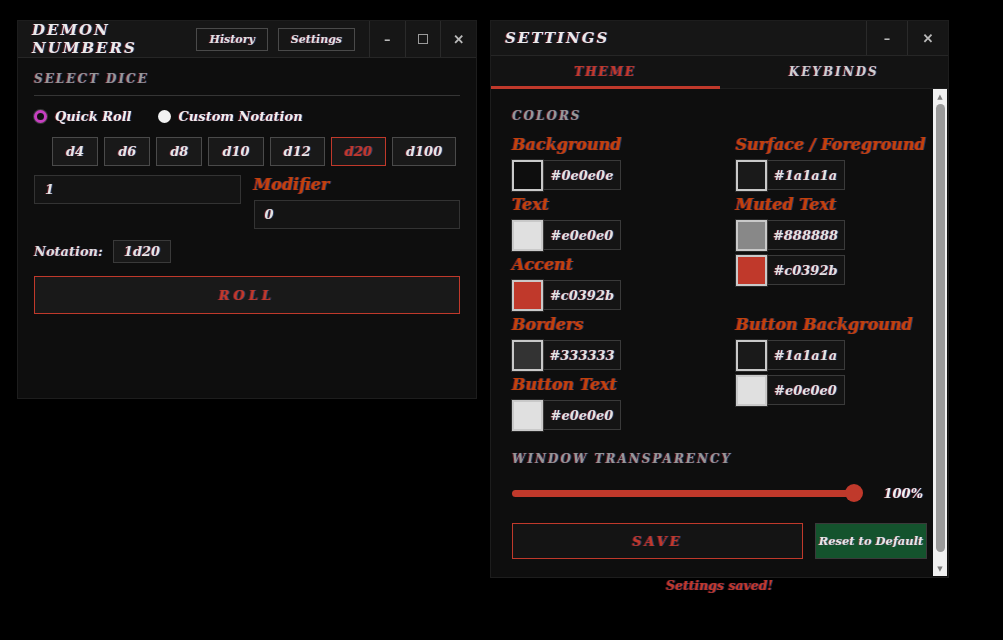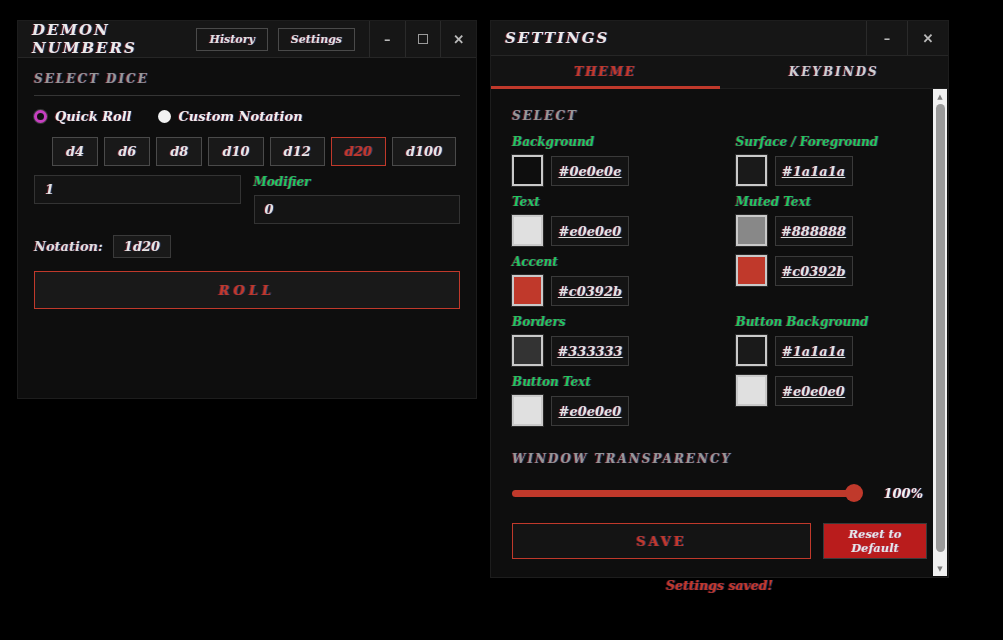--- a/index.html
+++ b/index.html
@@ -26,51 +26,51 @@
   .section-head { font-size:12px; letter-spacing:2px; color:#979797; }
   .dice-body .section-head { padding-bottom:9px; border-bottom:1px solid #353535; }
   .mode-row { display:flex; gap:26px; margin-top:13px; align-items:center; }
   .mode { display:flex; align-items:center; gap:8px; font-size:13px; color:#efefef; cursor:pointer; }
   .radio { width:13px; height:13px; border-radius:50%; background:#f2f2f2; flex:0 0 auto; }
   .radio.checked { background:#101010; border:3.5px solid #c63fc0; box-shadow:0 0 0 1px rgba(255,255,255,.18); }
   .dice-row { display:flex; gap:6px; margin-top:13px;padding-left:18px; }
   .die { height:29px; display:inline-flex; align-items:center; justify-content:center; padding:0 13px; background:#191919; border:1px solid #4a4a4a; color:#e6e6e6; font-size:13px; font-family:inherit; font-style:italic; font-weight:bold; cursor:pointer; }
   .die.active { border-color:#c0392b; color:#c0392b; }
   .num-grid { display:grid; grid-template-columns:1fr 1fr; column-gap:13px; margin-top:9px; }
-  .field-label { font-size:12px; color:#22c55e; margin-bottom:6px; }
+  .field-label { font-size:16px; color:#c2410c; margin-bottom:6px; }
   .text-input { height:29px; background:#141414; border:1px solid #333; display:flex; align-items:center; padding-left:10px; font-size:13px; color:#e2e2e2; cursor:text; }
   .notation-row { display:flex; align-items:center; gap:10px; margin-top:11px; }
   .notation-label { font-size:13px; color:#dedede; }
   .notation-value { padding:3px 10px; background:#191919; border:1px solid #3a3a3a; font-size:13px; color:#e6e6e6; }
   .roll-btn { margin-top:13px; width:100%; height:38px; background:#191919; border:1px solid #c0392b; color:#c0392b; display:flex; align-items:center; justify-content:center; font-size:13px; letter-spacing:4px; font-family:inherit; font-style:italic; font-weight:bold; cursor:pointer; }
 
   
   .tabs { display:flex; height:33px; background:#131313; border-bottom:1px solid #1f1f1f;justify-content:center; }
   .tab { flex:1; display:flex; align-items:center; justify-content:center; font-size:12px; letter-spacing:2px; color:#cfcfcf; cursor:pointer; position:relative; }
   .tab.active { color:#c0392b; }
   .tab.active::after { content:""; position:absolute; left:0; right:0; bottom:-1px; height:3px; background:#c0392b; }
 
   .settings-content { position:relative; height:488px; padding:0 21px 0 21px; }
   .colors-head { margin-top:20px; }
   .color-grid { display:grid; grid-template-columns:1fr 1fr; column-gap:32px; margin-top:12px; }
   .color-field { height:60px; }
-  .color-field .swrow { display:flex; gap:8px; align-items:flex-end;text-decoration:underline; }
+  .color-field .swrow { display:flex; align-items:flex-start; }
   .swatch { width:31px; height:31px; border:2px solid #c9c9c9; outline:1px solid #2a2a2a; cursor:pointer; flex:0 0 auto; }
   .hexbox { width:78px; height:30px; background:#141414; border:1px solid #3a3a3a; display:flex; align-items:center; justify-content:center; font-size:13px; color:#e2e2e2; cursor:text; }
 
   .transp-head { margin-top:17px; }
   .slider-row { display:flex; align-items:center; gap:25px; margin-top:18px; padding-right:4px; }
   .slider { position:relative; flex:1; height:18px; cursor:pointer; }
   .slider .track { position:absolute; left:0; right:4px; top:6px; height:7px; border-radius:4px; background:#c0392b; }
   .slider .thumb { position:absolute; right:-4px; top:0; width:18px; height:18px; border-radius:50%; background:#c0392b; }
   .slider-val { font-size:13px; color:#efefef; }
 
   .btn-row { display:flex; gap:12px; margin-top:21px; }
-  .save-btn { flex:1; height:36px; background:#141414; border:1px solid #c0392b; color:#c0392b; display:flex; align-items:center; justify-content:center; font-size:13px; letter-spacing:3px; font-family:inherit; font-weight:bold; cursor:pointer; }
-  .reset-btn { width:104px; height:36px; background:#b91c1c; border:1px solid #3a3a3a; color:#e6e6e6; display:flex; align-items:center; justify-content:center; font-size:11.5px; font-family:inherit; font-style:italic; font-weight:bold; cursor:pointer; }
+  .save-btn { flex:1; height:36px; background:#141414; border:1px solid #c0392b; color:#c0392b; display:flex; align-items:center; justify-content:center; font-size:13px; letter-spacing:3px; font-family:inherit; font-style:italic; font-weight:bold; cursor:pointer; }
+  .reset-btn { width:112px; height:36px; background:#14532d; border:1px solid #3a3a3a; color:#e6e6e6; display:flex; align-items:center; justify-content:center; font-size:11.5px; font-family:inherit; font-style:italic; font-weight:bold; cursor:pointer; }
   .status-msg { margin-top:19px; text-align:center; font-size:12.5px; color:#c0392b; }
 
   .scrollbar { position:absolute; top:68px; right:1px; bottom:1px; width:14px; background:#f1f1f1; }
   .sb-arrow { position:absolute; left:0; width:14px; height:13px; display:flex; align-items:center; justify-content:center; font-size:7px; font-style:normal; color:#7f7f7f; cursor:pointer; }
   .sb-arrow.up { top:1px; } .sb-arrow.down { bottom:1px; }
   .sb-thumb { position:absolute; left:3px; top:15px; width:9px; height:448px; border-radius:5px; background:#9a9a9a; cursor:grab; }
 </style>
 </head>
 <body>
 
@@ -145,21 +145,21 @@
         <span>✕</span>
       </div>
   </div>
 
   <div class="tabs">
     <div class="tab active ca">THEME</div>
     <div class="tab ca">KEYBINDS</div>
   </div>
 
   <div class="settings-content">
-    <div class="section-head colors-head ca">SELECT</div>
+    <div class="section-head colors-head ca">COLORS</div>
 
     <div class="color-grid">
       <div class="color-field">
         <div class="field-label ca">Background</div>
         <div class="swrow">
             <span class="swatch" style="background: rgb(14, 14, 14);"></span>
             <span class="hexbox ca">#0e0e0e</span>
           </div>
       </div>
       <div class="color-field">

